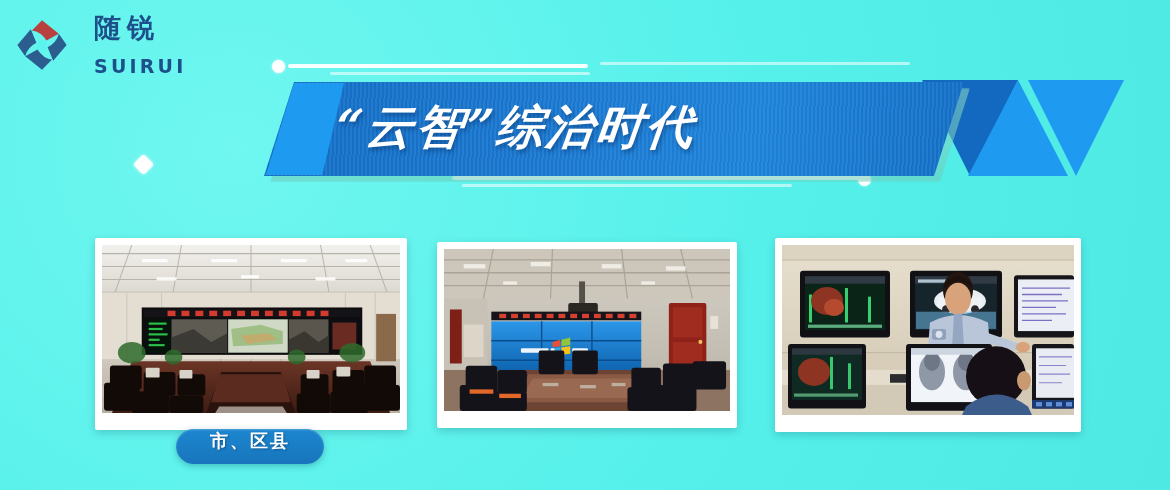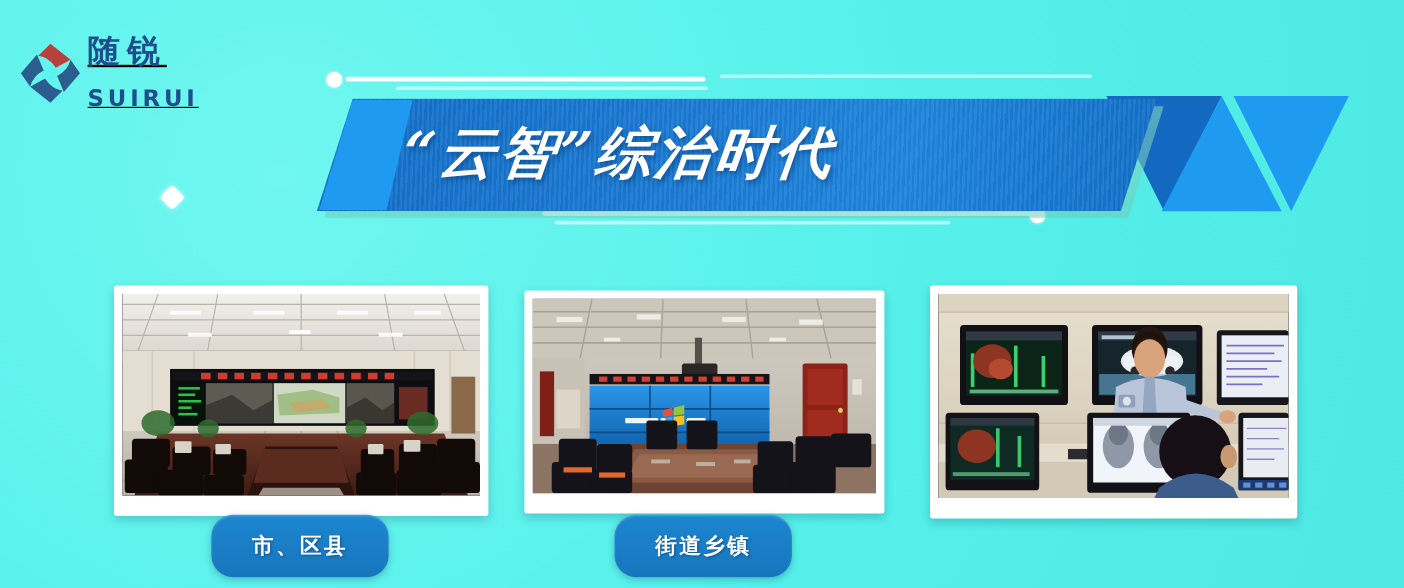--- a/index.html
+++ b/index.html
@@ -7,21 +7,21 @@
     width:1170px;height:490px;
     background:#5bf3ee;
     font-family:"DejaVu Sans","Liberation Sans",sans-serif;
     overflow:hidden;
     position:relative;
   }
   .stage{position:absolute;inset:0;overflow:hidden;background:
     radial-gradient(circle at 20% 30%, #6ff7f0 0%, #55f0ea 55%, #4fe9e4 100%);}
 
   
-  .logo-wrap{position:absolute;left:14px;top:30px;display:flex;align-items:center;gap:3px;text-decoration:underline;}
+  .logo-wrap{position:absolute;left:14px;top:14px;display:flex;align-items:center;gap:24px;}
   .logo-mark{width:56px;height:56px;position:relative;}
   .logo-mark svg{display:block;}
   .logo-text{display:flex;flex-direction:column;line-height:1;}
   .logo-cn{font-size:27px;font-weight:700;color:#1d4f8a;letter-spacing:6px;
            font-family:"DejaVu Sans","Liberation Sans",sans-serif;}
   .logo-en{font-size:19px;font-weight:700;color:#1d4f8a;letter-spacing:3.2px;margin-top:16px;}
 
   
   .dot{position:absolute;border-radius:50%;background:#ffffff;box-shadow:0 0 3px rgba(255,255,255,.8);}
   .diamond{position:absolute;background:#ffffff;transform:rotate(45deg);border-radius:3px;
@@ -62,23 +62,23 @@
   .cards{position:absolute;left:0;top:238px;width:1170px;height:180px;}
   .card{position:absolute;background:#ffffff;padding:7px 7px 17px 7px;
     box-shadow:0 3px 8px rgba(0,60,80,.22);border-radius:2px;}
   .card .photo{width:100%;height:100%;display:block;overflow:hidden;position:relative;background:#222;}
   .card.c1{left:95px;top:0px;width:298px;height:168px;}
   .card.c2{left:437px;top:4px;width:286px;height:162px;}
   .card.c3{left:775px;top:0px;width:292px;height:170px;}
   .card .photo svg{display:block;width:100%;height:100%;}
 
   
-  .pill{position:absolute;height:52px;border-radius:18px;
+  .pill{position:absolute;height:35px;border-radius:18px;
     background:linear-gradient(180deg,#1b86cf 0%,#1a7ec6 50%,#1775bc 100%);
-    display:flex;align-items:center;justify-content:center;
+    display:flex;align-items:flex-start;justify-content:center;
     box-shadow:0 2px 6px rgba(0,60,90,.3), inset 0 1px 2px rgba(255,255,255,.25);}
   .pill span{color:#ffffff;font-size:18px;font-weight:700;letter-spacing:2px;
     text-shadow:1px 1px 2px rgba(0,40,80,.45);}
   .pill.p1{left:176px;top:429px;width:148px;}
   .pill.p2{left:512px;top:429px;width:148px;}
   .pill.p3{left:850px;top:429px;width:148px;}
 </style>
 </head>
 <body>
 
@@ -436,17 +436,14 @@
           <path d="M184 150 Q214 128 246 150 L250 158 L180 158 Z" fill="#3c5d8c"></path>
           <ellipse cx="242" cy="126" rx="7" ry="9" fill="#c99a72"></ellipse>
         </svg>
       </div>
     </div>
   </div>
 
   <div class="pill p1">
     <span>市、区县</span>
   </div>
-  <div class="pill p2">
-    <span>街道乡镇</span>
-  </div>
 
 </div>
 
 </body></html>

